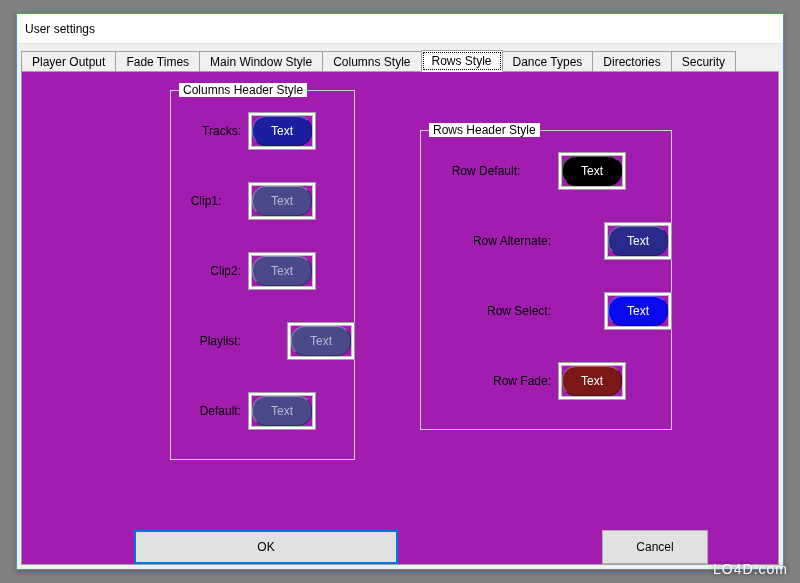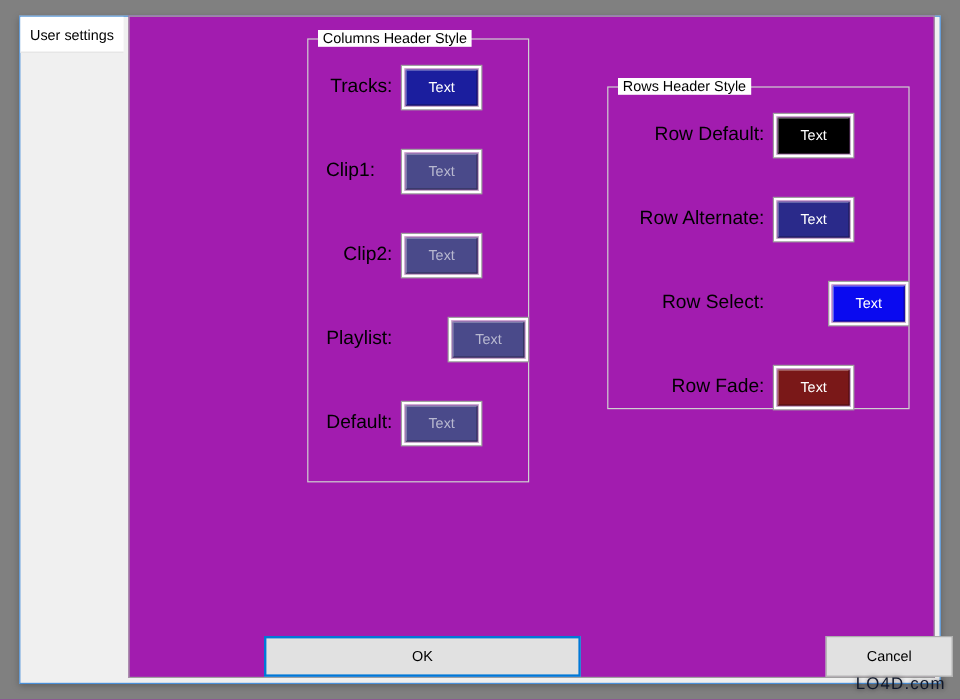--- a/index.html
+++ b/index.html
@@ -1,46 +1,56 @@
 <!DOCTYPE html>
 <html><head>
   <meta charset="utf-8">
   <style>
     * { box-sizing: border-box; margin: 0; padding: 0; font-family: "Segoe UI", Tahoma, sans-serif; font-size: 12px; }
     body { background: #808080; width: 800px; height: 583px; position: relative; overflow: hidden; }
-    .window { position: absolute; left: 16px; top: 13px; width: 768px; height: 557px; background: #f0f0f0; border: 1px solid #4a90d9; box-shadow: 0 2px 6px rgba(0,0,0,.25); display: flex; flex-direction: row; }
+    .window { position: absolute; left: 16px; top: 13px; width: 768px; height: 557px; background: #f0f0f0; border: 1px solid #4a90d9; box-shadow: 0 2px 6px rgba(0,0,0,.25); display: flex; flex-direction: column; }
     .title-bar { height: 30px; background: #ffffff; display: flex; align-items: center; padding: 0 8px; font-size: 12px; color: #000; border-bottom: 1px solid #e0e0e0; }
     .tabs { display: flex; align-items: flex-end; padding: 6px 4px 0 4px; background: #f0f0f0; }
     .tab { background: #f0f0f0; border: 1px solid #a0a0a0; border-bottom: none; padding: 3px 10px; font-size: 12px; cursor: pointer; position: relative; margin-right: -1px; }
     .tab.active { background: #ffffff; border: 1px solid #a0a0a0; border-bottom: 1px solid #ffffff; z-index: 2; outline: 1px dotted #000; outline-offset: -3px; }
     .tab-content { flex: 1; background: #a21caf; border: 1px solid #a0a0a0; margin: 0 4px 4px 4px; position: relative; margin-top: -1px; }
     .groupbox { position: absolute; border: 1px solid #d0d0d0; }
     .groupbox .legend { position: absolute; top: -8px; left: 8px; background: #ffffff; padding: 0 4px; font-size: 12px; }
     .gb-columns { left: 148px; top: 18px; width: 185px; height: 370px; }
-    .gb-rows { left: 398px; top: 58px; width: 252px; height: 269px; }
+    .gb-rows { left: 398px; top: 58px; width: 252px; height: 300px; }
     .row { display: flex; align-items: center; justify-content: flex-start; position: absolute; width: 100%; }
     .gb-columns .row { left: 0; }
     .gb-rows .row { left: 0; }
-    .label { font-size: 16px; color: #000; text-align: right; margin-right: 8px; }
+    .label { font-size: 12px; color: #000; text-align: right; margin-right: 8px; }
     .swatch-wrap { border: 2px solid #ffffff; box-shadow: 0 0 0 1px #c0c0c0 inset, 0 0 0 1px #a0a0a0; padding: 1px; }
-    .swatch { width: 60px; height: 30px; display: flex; align-items: center; justify-content: center; font-size: 12px; color: #fff; cursor: pointer; border-top: 1px solid rgba(255,255,255,.35); border-left: 1px solid rgba(255,255,255,.35); border-right: 1px solid rgba(0,0,0,.35); border-bottom: 1px solid rgba(0,0,0,.35); }
+    .swatch { width: 60px; height: 30px; display: flex; align-items: center; justify-content: center; font-size: 12px; color: #fff; cursor: pointer; border-top: 1px solid rgba(255,255,255,.35); border-left: 1px solid rgba(255,255,255,.35); border-right: 1px solid rgba(0,0,0,.35); border-bottom: 1px solid rgba(0,0,0,.35); border-radius: 14px; }
     .dim { color: #b8b8d0; }
     .btn { height: 34px; width: 190px; display: flex; align-items: center; justify-content: center; background: #e1e1e1; border: 1px solid #adadad; cursor: pointer; font-size: 12px; }
     .btn-ok { position: absolute; left: 112px; bottom: 0; width: 264px; border: 2px solid #0078d7; text-align: right; }
     .btn-cancel { position: absolute; left: 580px; bottom: 0; width: 106px; }
-    .watermark { position: absolute; right: 12px; bottom: 6px; color: #0f172a; font-size: 14px; letter-spacing: 1px; text-shadow: 0 0 4px rgba(0,0,0,.6); }
+    .watermark { position: absolute; right: 12px; bottom: 6px; color: #ffffff; font-size: 14px; letter-spacing: 1px; text-shadow: 0 0 4px rgba(0,0,0,.6); }
   </style>
 </head>
 <body>
 
 <div class="window">
   <div class="title-bar">
     <span>User settings</span>
   </div>
 
+  <div class="tabs">
+    <div class="tab">Player Output</div>
+    <div class="tab">Fade Times</div>
+    <div class="tab">Main Window Style</div>
+    <div class="tab">Columns Style</div>
+    <div class="tab active">Rows Style</div>
+    <div class="tab">Dance Types</div>
+    <div class="tab">Directories</div>
+    <div class="tab">Security</div>
+  </div>
 
   <div class="tab-content">
 
     <div class="groupbox gb-columns">
       <span class="legend">Columns Header Style</span>
 
       <div class="row" style="top:22px;">
         <span class="label" style="width:70px;">Tracks:</span>
         <span class="swatch-wrap">
           <span class="swatch" style="background: rgb(27, 30, 158); color: rgb(255, 255, 255);">Text</span>
@@ -73,27 +83,27 @@
         <span class="swatch-wrap">
           <span class="swatch dim" style="background: rgb(74, 74, 138); color: rgb(184, 184, 208);">Text</span>
         </span>
       </div>
     </div>
 
     <div class="groupbox gb-rows">
       <span class="legend">Rows Header Style</span>
 
       <div class="row" style="top:22px;">
-        <span class="label" style="width:130px;">Row Default:</span>
+        <span class="label" style="width:130px;text-align:center;">Row Default:</span>
         <span class="swatch-wrap">
           <span class="swatch" style="background: rgb(0, 0, 0); color: rgb(255, 255, 255);">Text</span>
         </span>
       </div>
 
-      <div class="row" style="top:92px;">
+      <div class="row" style="top:92px;justify-content:space-between;">
         <span class="label" style="width:130px;">Row Alternate:</span>
         <span class="swatch-wrap">
           <span class="swatch" style="background: rgb(42, 42, 138); color: rgb(255, 255, 255);">Text</span>
         </span>
       </div>
 
       <div class="row" style="top:162px;justify-content:space-between;">
         <span class="label" style="width:130px;">Row Select:</span>
         <span class="swatch-wrap">
           <span class="swatch" style="background: rgb(10, 10, 240); color: rgb(255, 255, 255);">Text</span>

